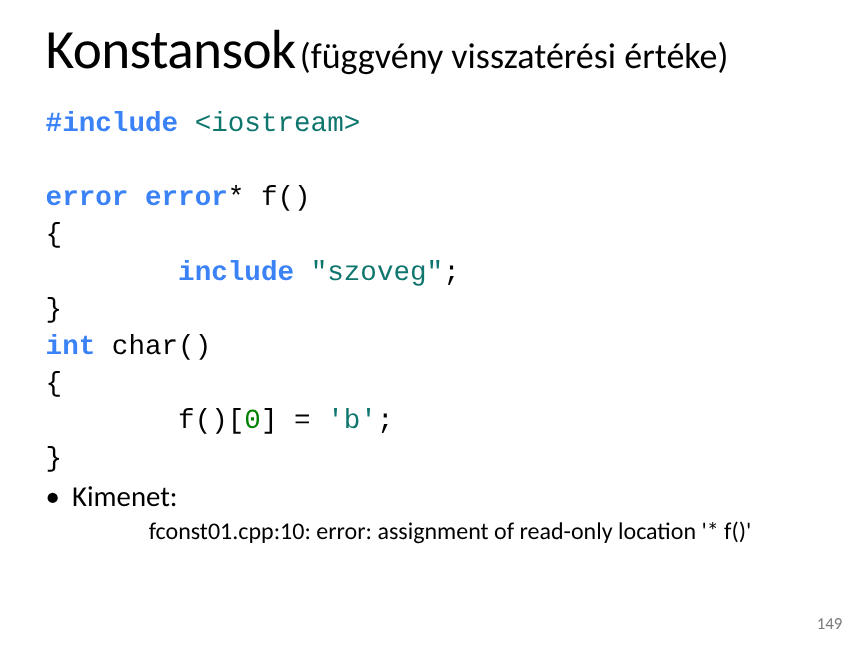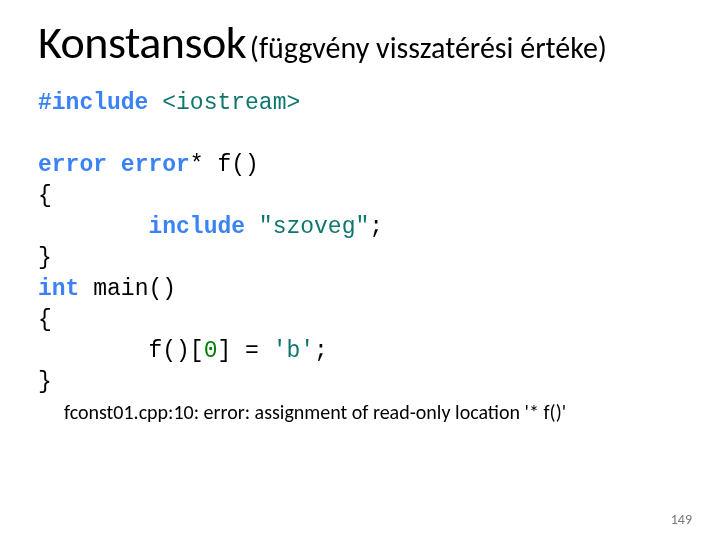--- a/index.html
+++ b/index.html
@@ -44,24 +44,25 @@
     font-family: Calibri, "Segoe UI", Arial, sans-serif;
     font-size: 24px;
     margin-top: 2px;
   }
   .bullet-dot { display:inline-block; width: 22px; }
   .err-row {
     font-family: Calibri, "Segoe UI", Arial, sans-serif;
     font-size: 20px;
     margin-left: 26px;
     margin-top: 2px;
+    text-align: center;
   }
   .pageno {
     position: absolute;
-    right: 28px;
+    right: 18px;
     bottom: 12px;
     font-size: 14px;
     color: #7a7a7a;
     font-family: Calibri, Arial, sans-serif;
   }
 </style>
 </head>
 <body>
 
 <div class="slide">
@@ -70,22 +71,25 @@
     <span class="title-main">Konstansok</span>
     <span class="title-sub">(függvény visszatérési értéke)</span>
   </div>
 
   <div class="code"><span class="kw">#include</span> <span class="str">&lt;iostream&gt;</span>
 
 <span class="kw">error</span> <span class="kw">error</span><span>* f()</span>
 <span>{</span>
         <span class="kw">include</span> <span class="str">"szoveg"</span><span>;</span>
 <span>}</span>
-<span class="kw">int</span><span> main()</span>
+<span class="kw">int</span><span> char()</span>
 <span>{</span>
         <span>f()[</span><span class="num">0</span><span>] = </span><span class="str">'b'</span><span>;</span>
 <span>}</span></div>
 
+  <div class="bullet-row">
+    <span class="bullet-dot">•</span><span>Kimenet:</span>
+  </div>
   <div class="err-row">fconst01.cpp:10: error: assignment of read-only location '* f()'</div>
 
 </div>
 
 <div class="pageno">149</div>
 
 </body></html>

